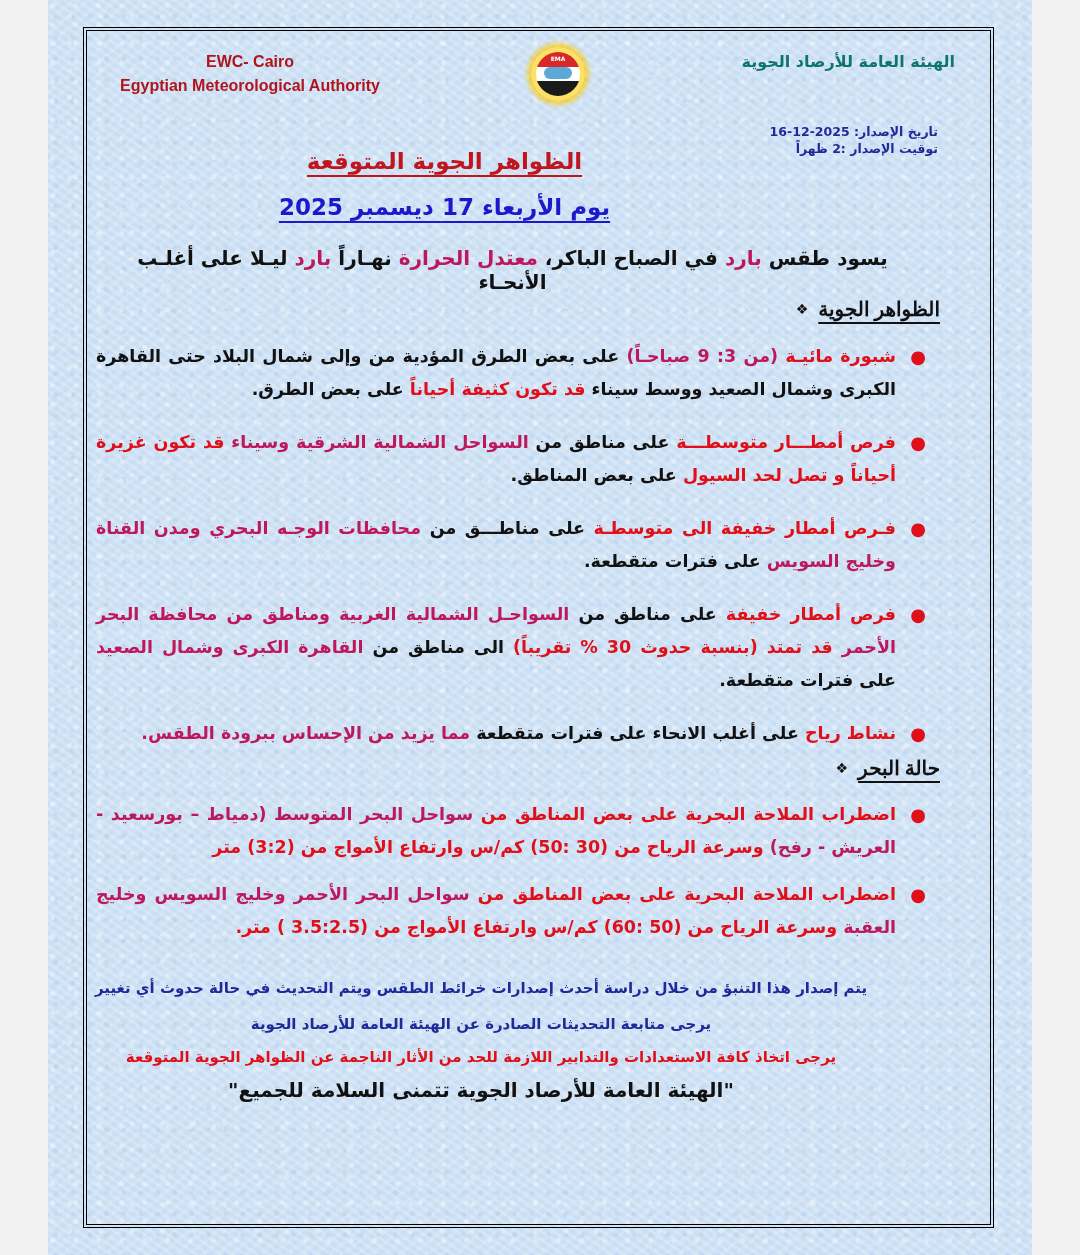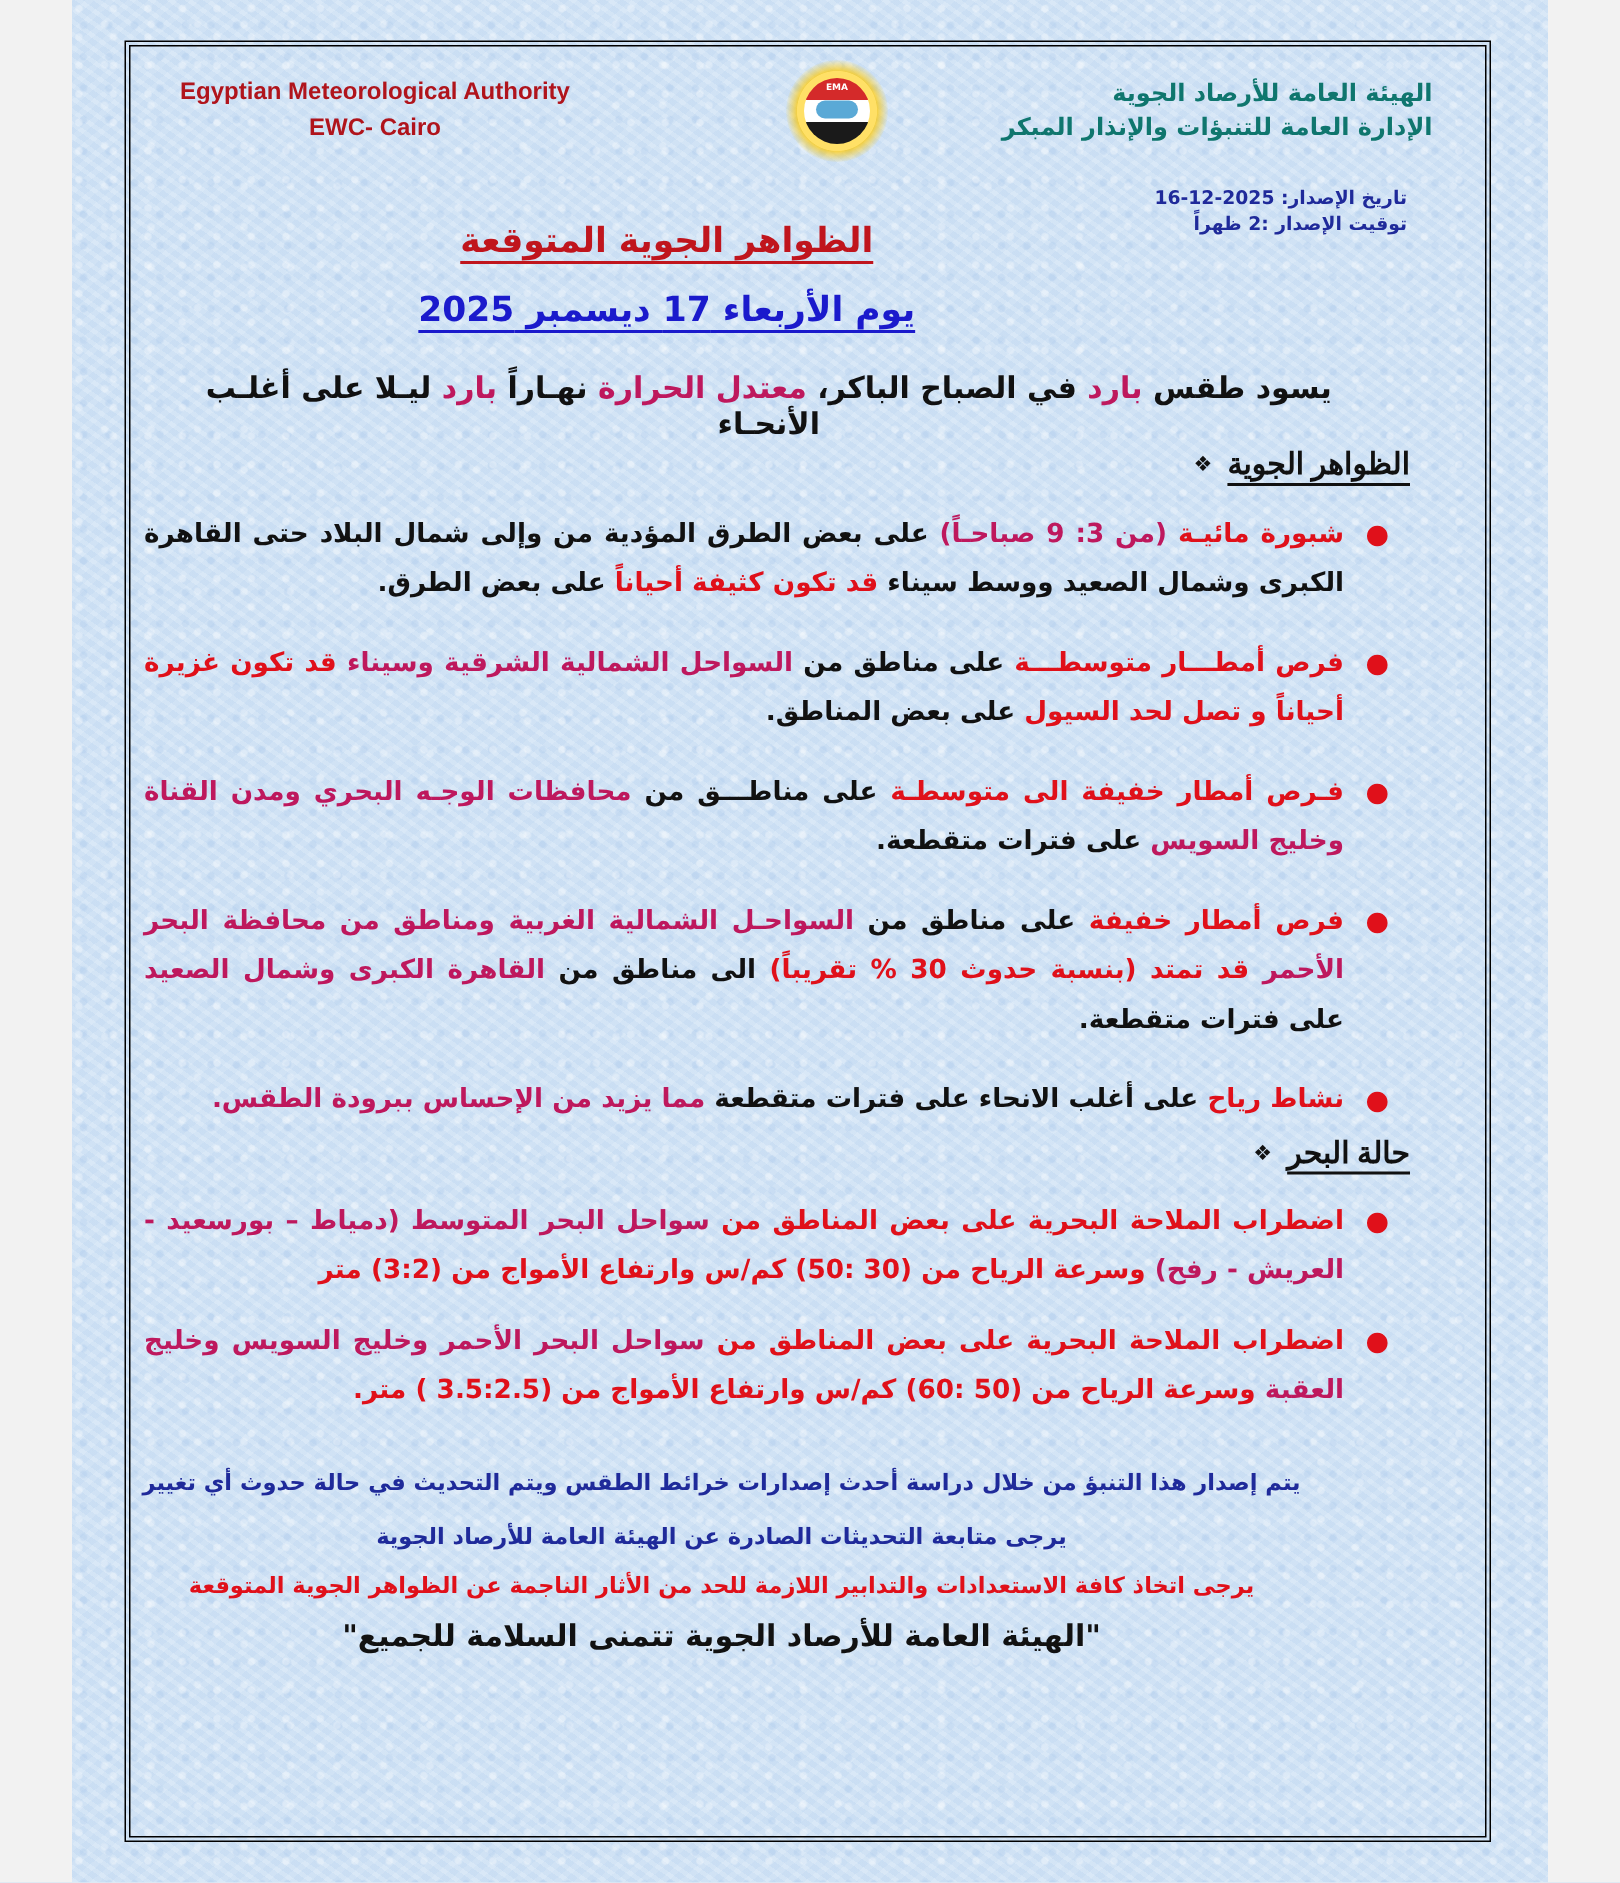--- a/index.html
+++ b/index.html
@@ -87,34 +87,33 @@
   .n2 { top:1048px; font-size:15px; color:#e0101a; }
   .n3 { top:1078px; font-size:20px; color:#111; }
 </style>
 </head>
 <body>
 
 <div class="page"></div>
 <div class="frame"></div>
 
 <div class="en-head">
+  <div>EWC- Cairo</div>
   <div>Egyptian Meteorological Authority</div>
-  <div>EWC- Cairo</div>
 </div>
 
 <div class="logo">
   <div class="logo-inner">
     <div class="logo-text">EMA</div>
     <div class="logo-cloud"></div>
   </div>
 </div>
 
 <div class="ar-head">
   <div>الهيئة العامة للأرصاد الجوية</div>
-  <div>الإدارة العامة للتنبؤات والإنذار المبكر</div>
 </div>
 
 <div class="issue">
   <div>
     <span>تاريخ الإصدار: </span><span>2025-12-16</span>
   </div>
   <div>
     <span>توقيت الإصدار :</span><span>2 ظهراً</span>
   </div>
 </div>

